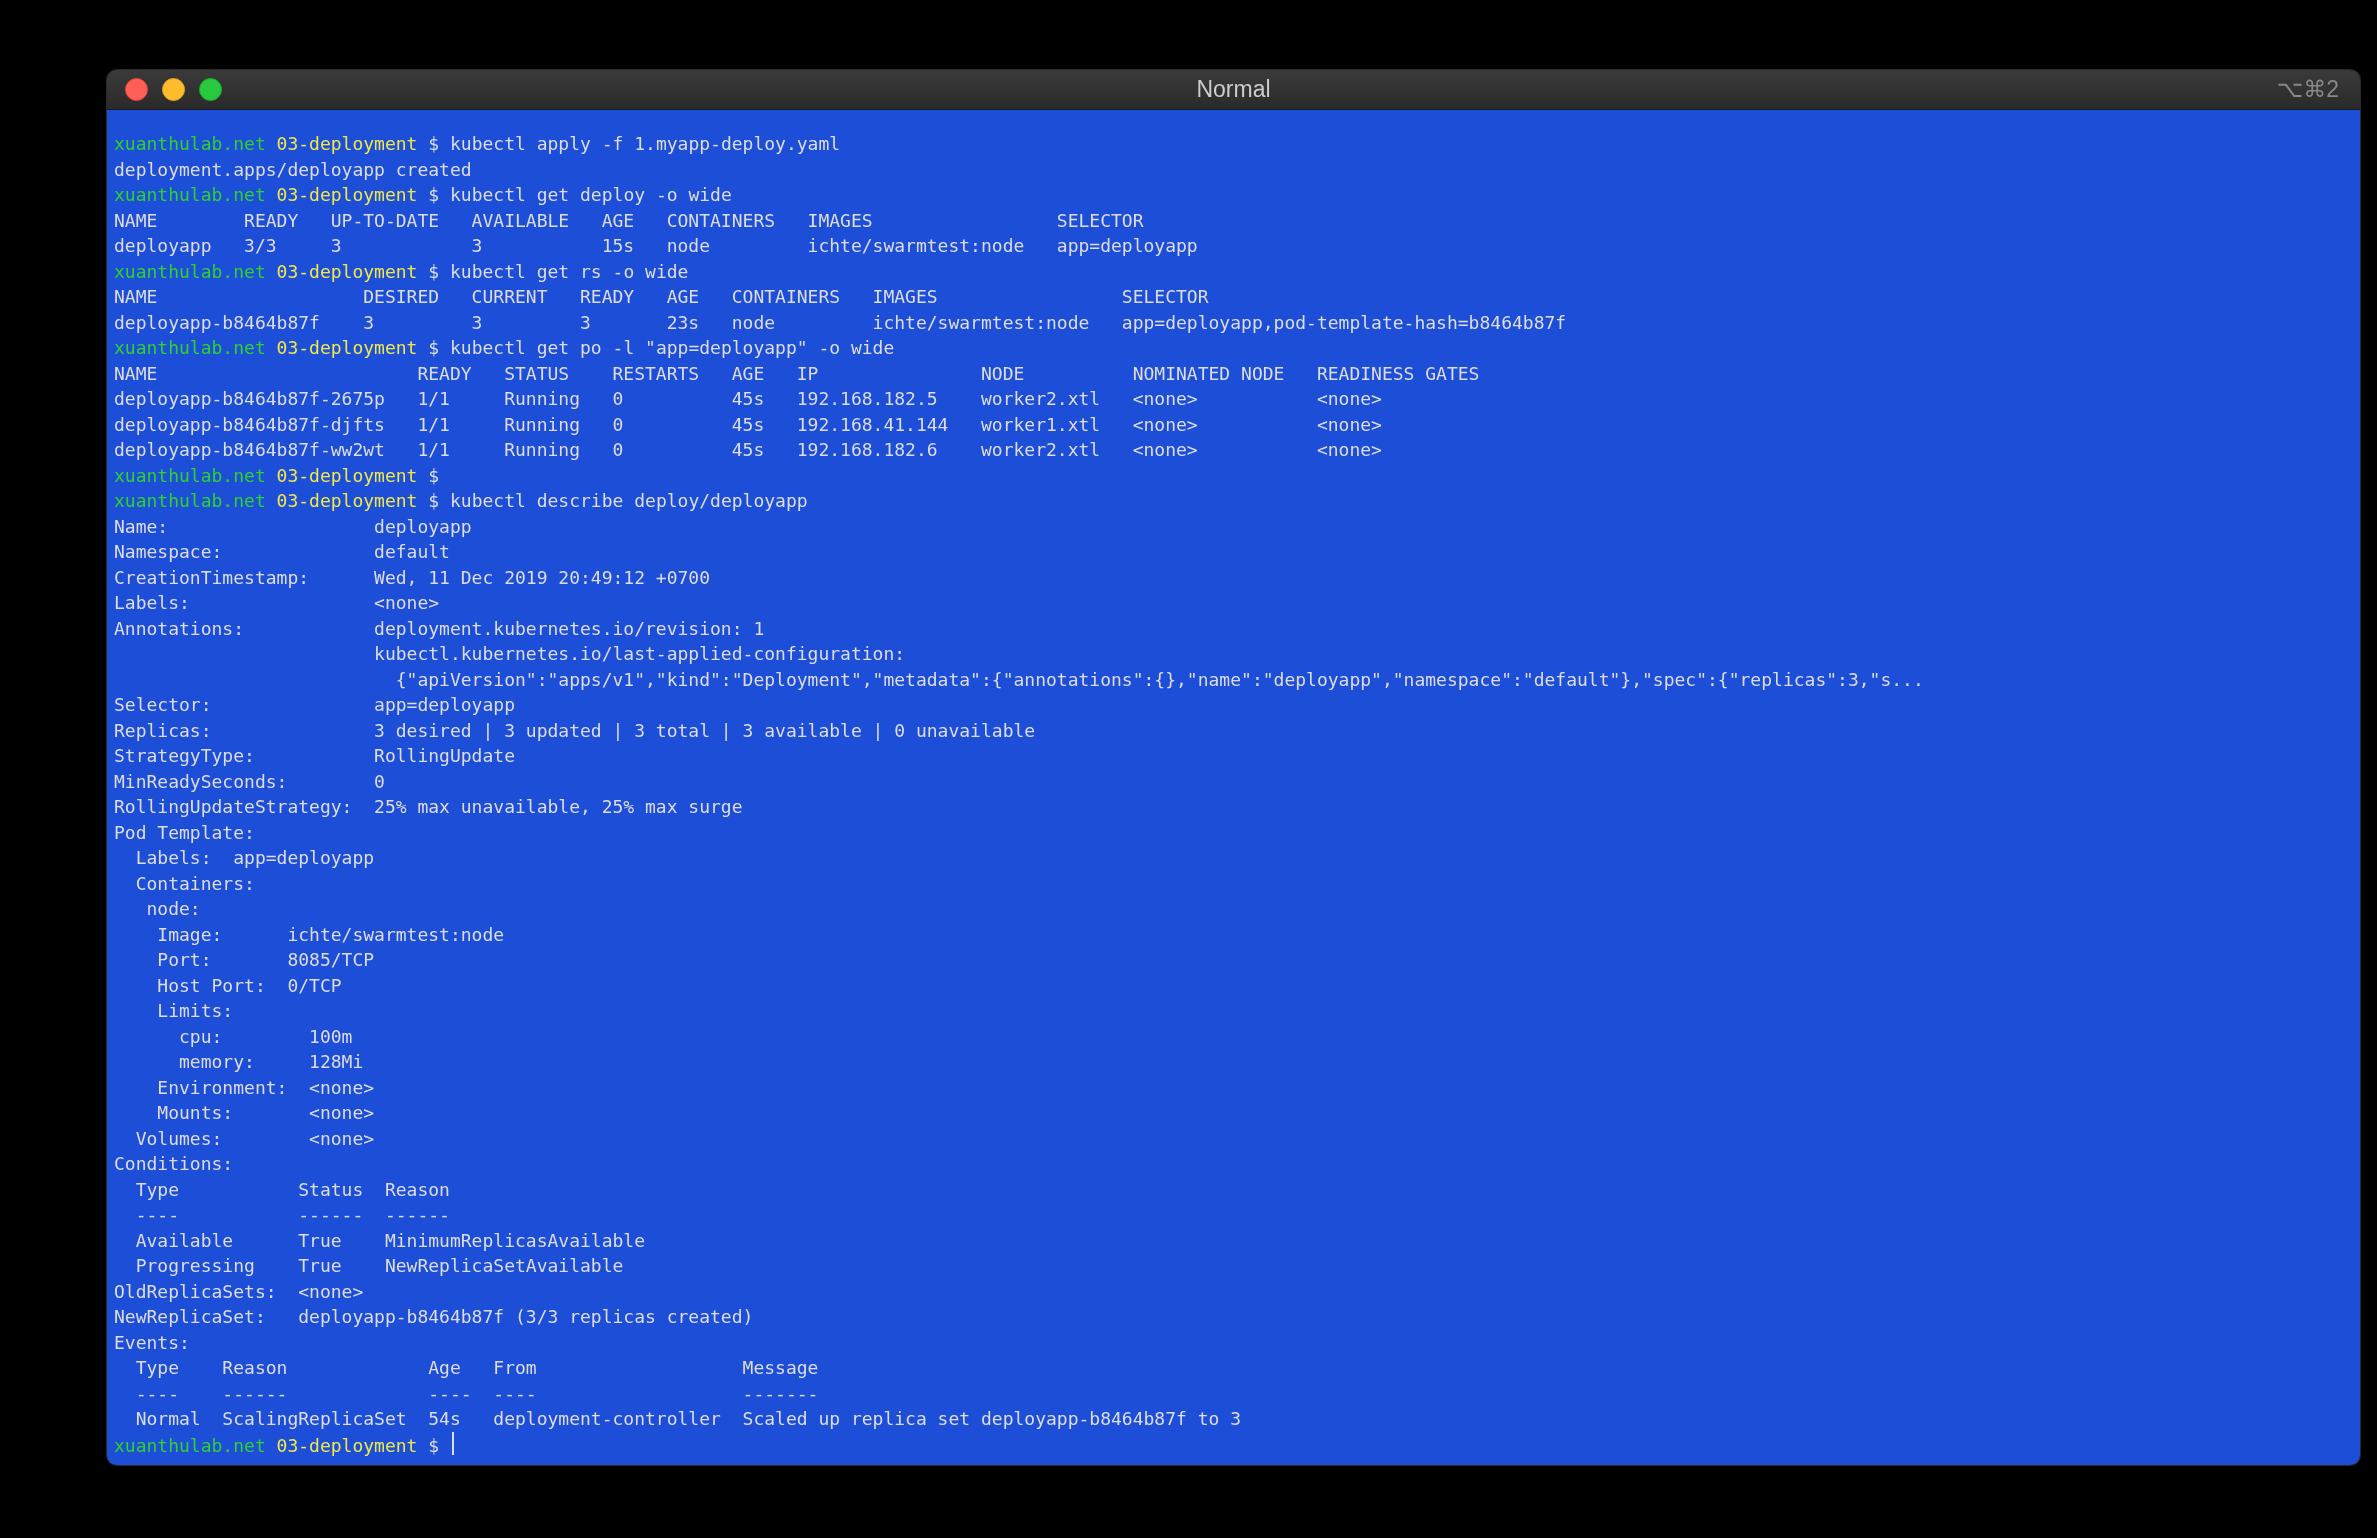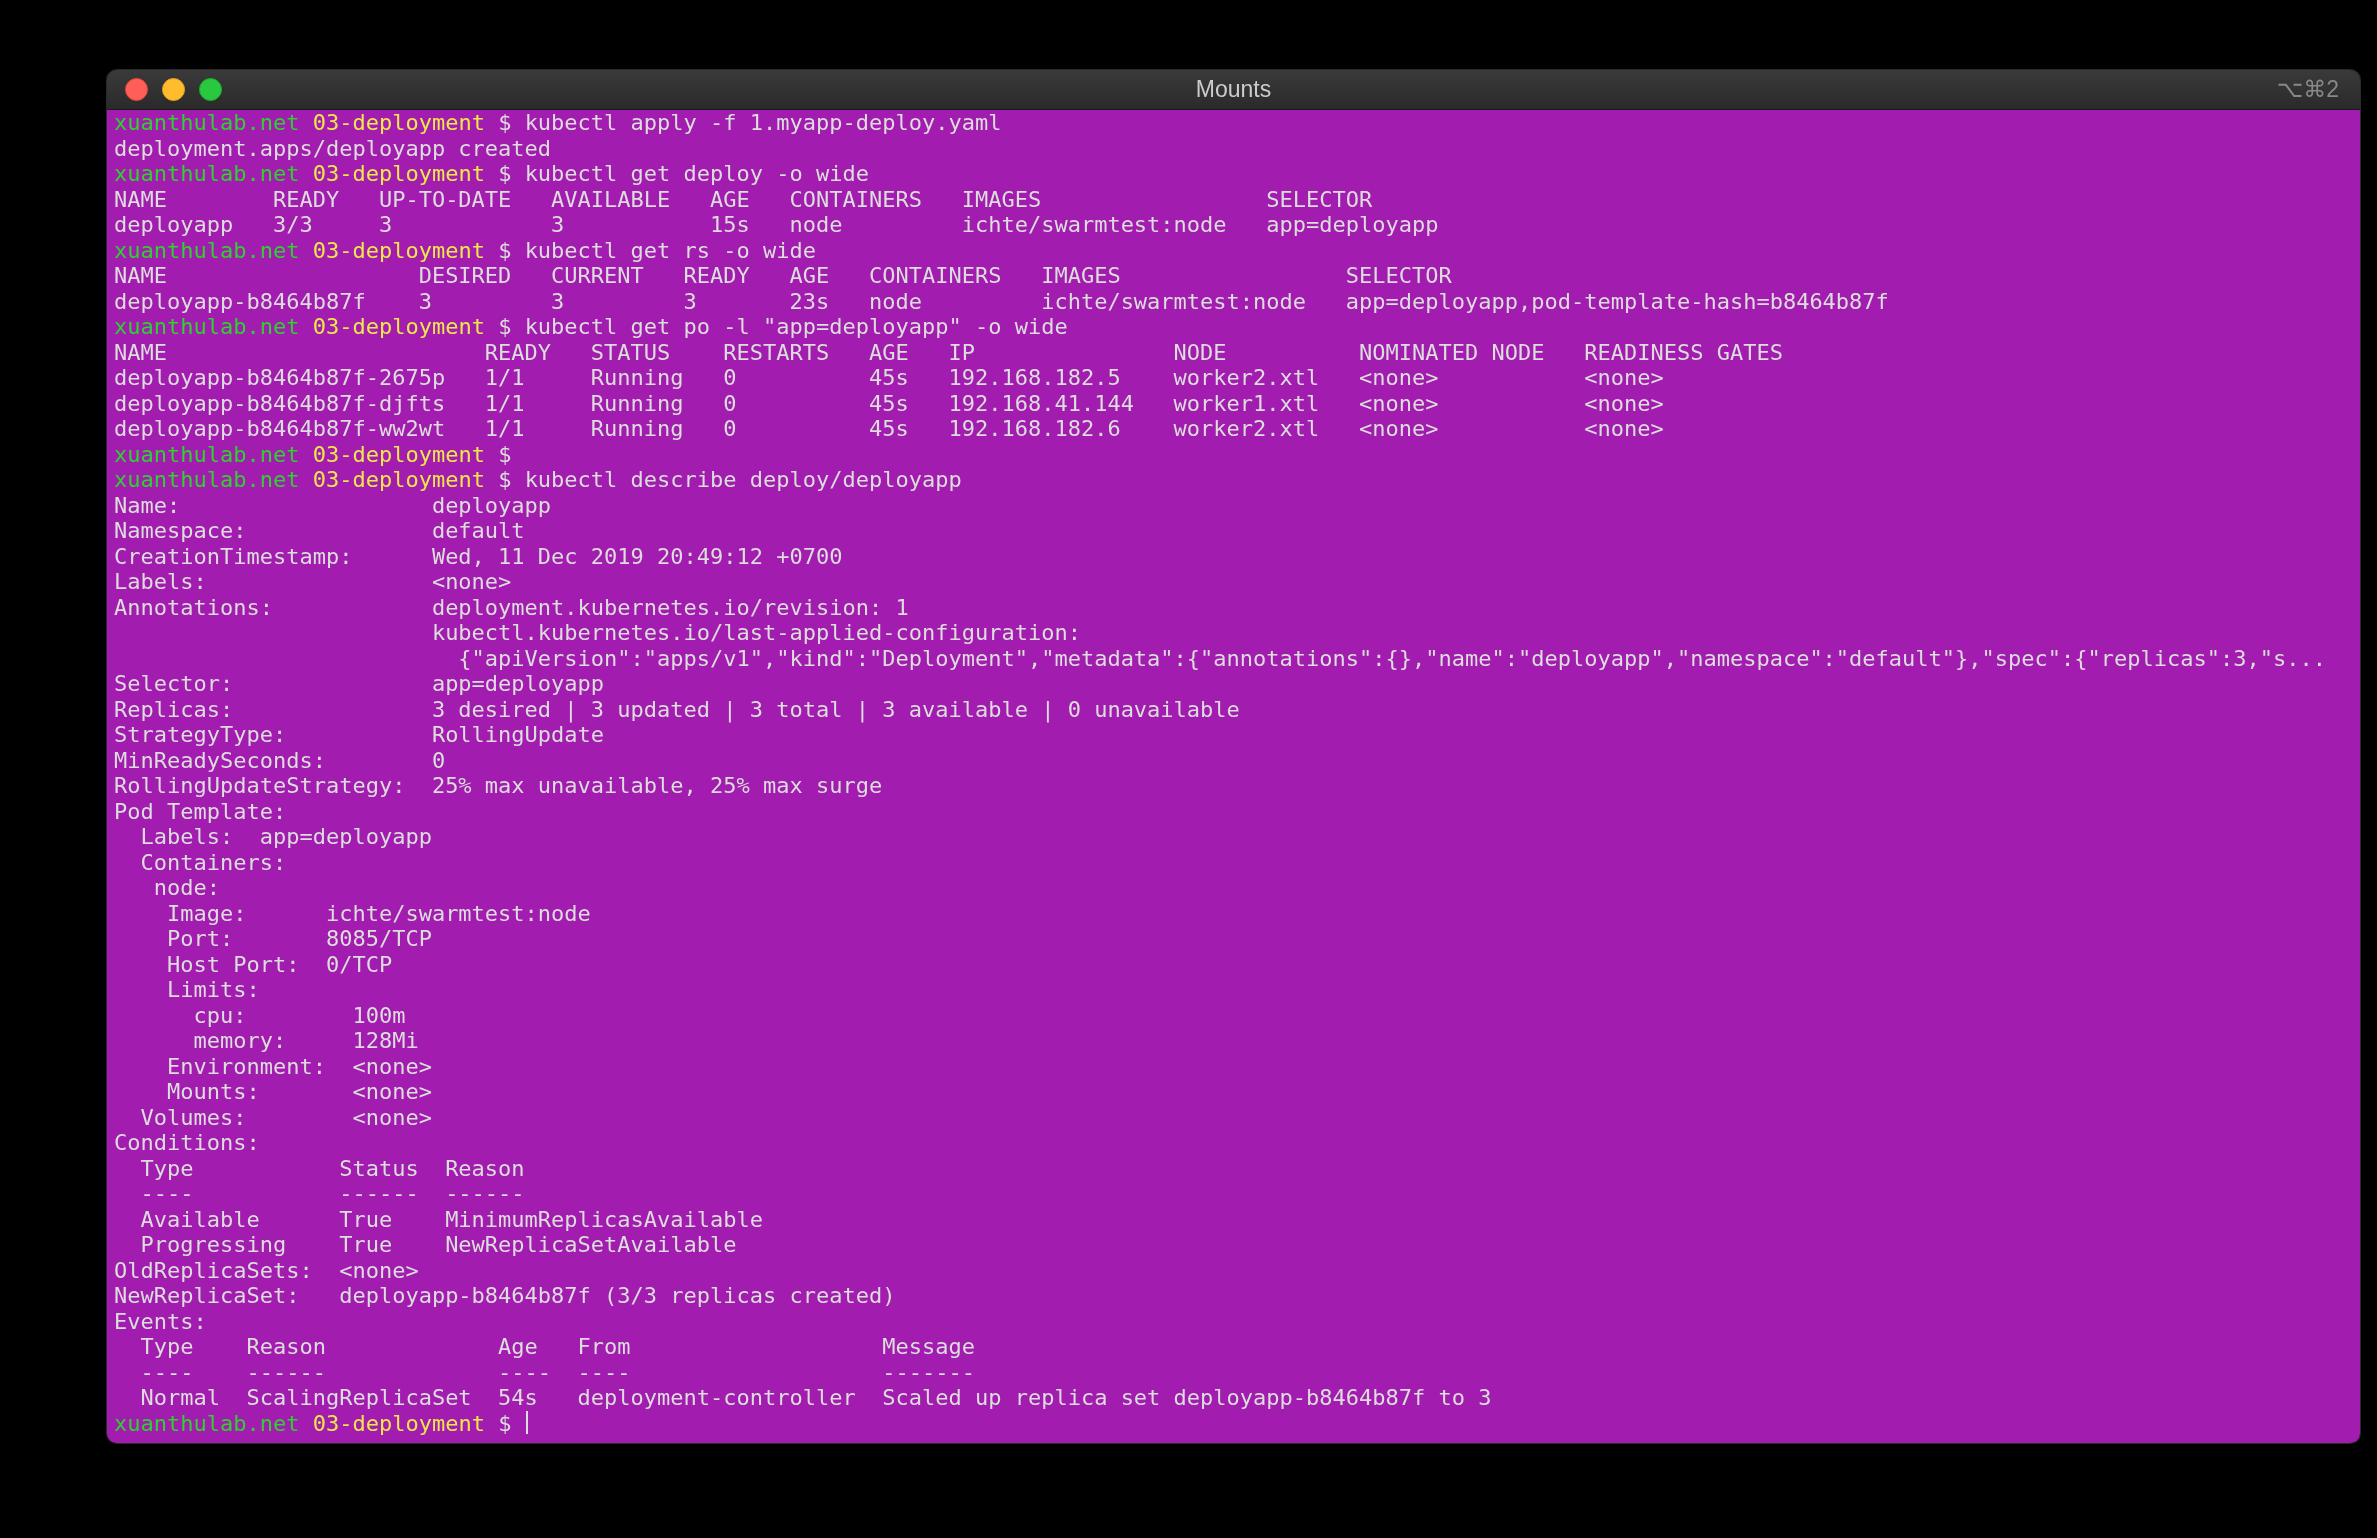--- a/index.html
+++ b/index.html
@@ -54,25 +54,25 @@
     font-weight: 500;
   }
   .shortcut {
     position: absolute;
     right: 21px;
     color: #888;
     font-family: -apple-system, "Helvetica Neue", Arial, sans-serif;
     font-size: 23px;
   }
   .terminal {
-    background: #a21caf;
+    background: #1d4ed8;
     color: #ddd;
-    padding: 0 7px 7px 7px;
+    padding: 21px 7px 7px 7px;
     line-height: 25.5px;
-    font-size: 22px;
+    font-size: 18px;
     white-space: pre;
     overflow: hidden;
   }
   .host   { color: #2fd12f; }
   .path   { color: #f0e84a; }
   .cmd    { color: #ddd; }
   .cursor {
     display: inline-block;
     width: 1.8px;
     height: 23px;
@@ -84,19 +84,19 @@
 </head>
 <body>
 
 <div class="window">
   <div class="titlebar">
     <div class="traffic">
       <div class="light red"></div>
       <div class="light yellow"></div>
       <div class="light green"></div>
     </div>
-    <div class="title">Mounts</div>
+    <div class="title">Normal</div>
     <div class="shortcut">⌥⌘2</div>
   </div>
 
   <div class="terminal" id="term"><div><span class="host">xuanthulab.net</span> <span class="path">03-deployment</span> <span class="cmd">$</span> <span class="cmd">kubectl apply -f 1.myapp-deploy.yaml</span></div><div>deployment.apps/deployapp created</div><div><span class="host">xuanthulab.net</span> <span class="path">03-deployment</span> <span class="cmd">$</span> <span class="cmd">kubectl get deploy -o wide</span></div><div>NAME        READY   UP-TO-DATE   AVAILABLE   AGE   CONTAINERS   IMAGES                 SELECTOR</div><div>deployapp   3/3     3            3           15s   node         ichte/swarmtest:node   app=deployapp</div><div><span class="host">xuanthulab.net</span> <span class="path">03-deployment</span> <span class="cmd">$</span> <span class="cmd">kubectl get rs -o wide</span></div><div>NAME                   DESIRED   CURRENT   READY   AGE   CONTAINERS   IMAGES                 SELECTOR</div><div>deployapp-b8464b87f    3         3         3       23s   node         ichte/swarmtest:node   app=deployapp,pod-template-hash=b8464b87f</div><div><span class="host">xuanthulab.net</span> <span class="path">03-deployment</span> <span class="cmd">$</span> <span class="cmd">kubectl get po -l "app=deployapp" -o wide</span></div><div>NAME                        READY   STATUS    RESTARTS   AGE   IP               NODE          NOMINATED NODE   READINESS GATES</div><div>deployapp-b8464b87f-2675p   1/1     Running   0          45s   192.168.182.5    worker2.xtl   &lt;none&gt;           &lt;none&gt;</div><div>deployapp-b8464b87f-djfts   1/1     Running   0          45s   192.168.41.144   worker1.xtl   &lt;none&gt;           &lt;none&gt;</div><div>deployapp-b8464b87f-ww2wt   1/1     Running   0          45s   192.168.182.6    worker2.xtl   &lt;none&gt;           &lt;none&gt;</div><div><span class="host">xuanthulab.net</span> <span class="path">03-deployment</span> <span class="cmd">$</span> <span class="cmd"></span></div><div><span class="host">xuanthulab.net</span> <span class="path">03-deployment</span> <span class="cmd">$</span> <span class="cmd">kubectl describe deploy/deployapp</span></div><div>Name:                   deployapp</div><div>Namespace:              default</div><div>CreationTimestamp:      Wed, 11 Dec 2019 20:49:12 +0700</div><div>Labels:                 &lt;none&gt;</div><div>Annotations:            deployment.kubernetes.io/revision: 1</div><div>                        kubectl.kubernetes.io/last-applied-configuration:</div><div>                          {"apiVersion":"apps/v1","kind":"Deployment","metadata":{"annotations":{},"name":"deployapp","namespace":"default"},"spec":{"replicas":3,"s...</div><div>Selector:               app=deployapp</div><div>Replicas:               3 desired | 3 updated | 3 total | 3 available | 0 unavailable</div><div>StrategyType:           RollingUpdate</div><div>MinReadySeconds:        0</div><div>RollingUpdateStrategy:  25% max unavailable, 25% max surge</div><div>Pod Template:</div><div>  Labels:  app=deployapp</div><div>  Containers:</div><div>   node:</div><div>    Image:      ichte/swarmtest:node</div><div>    Port:       8085/TCP</div><div>    Host Port:  0/TCP</div><div>    Limits:</div><div>      cpu:        100m</div><div>      memory:     128Mi</div><div>    Environment:  &lt;none&gt;</div><div>    Mounts:       &lt;none&gt;</div><div>  Volumes:        &lt;none&gt;</div><div>Conditions:</div><div>  Type           Status  Reason</div><div>  ----           ------  ------</div><div>  Available      True    MinimumReplicasAvailable</div><div>  Progressing    True    NewReplicaSetAvailable</div><div>OldReplicaSets:  &lt;none&gt;</div><div>NewReplicaSet:   deployapp-b8464b87f (3/3 replicas created)</div><div>Events:</div><div>  Type    Reason             Age   From                   Message</div><div>  ----    ------             ----  ----                   -------</div><div>  Normal  ScalingReplicaSet  54s   deployment-controller  Scaled up replica set deployapp-b8464b87f to 3</div><div><span class="host">xuanthulab.net</span> <span class="path">03-deployment</span> <span class="cmd">$</span> <span class="cursor"></span></div></div>
 </div>
 
 
 </body></html>

